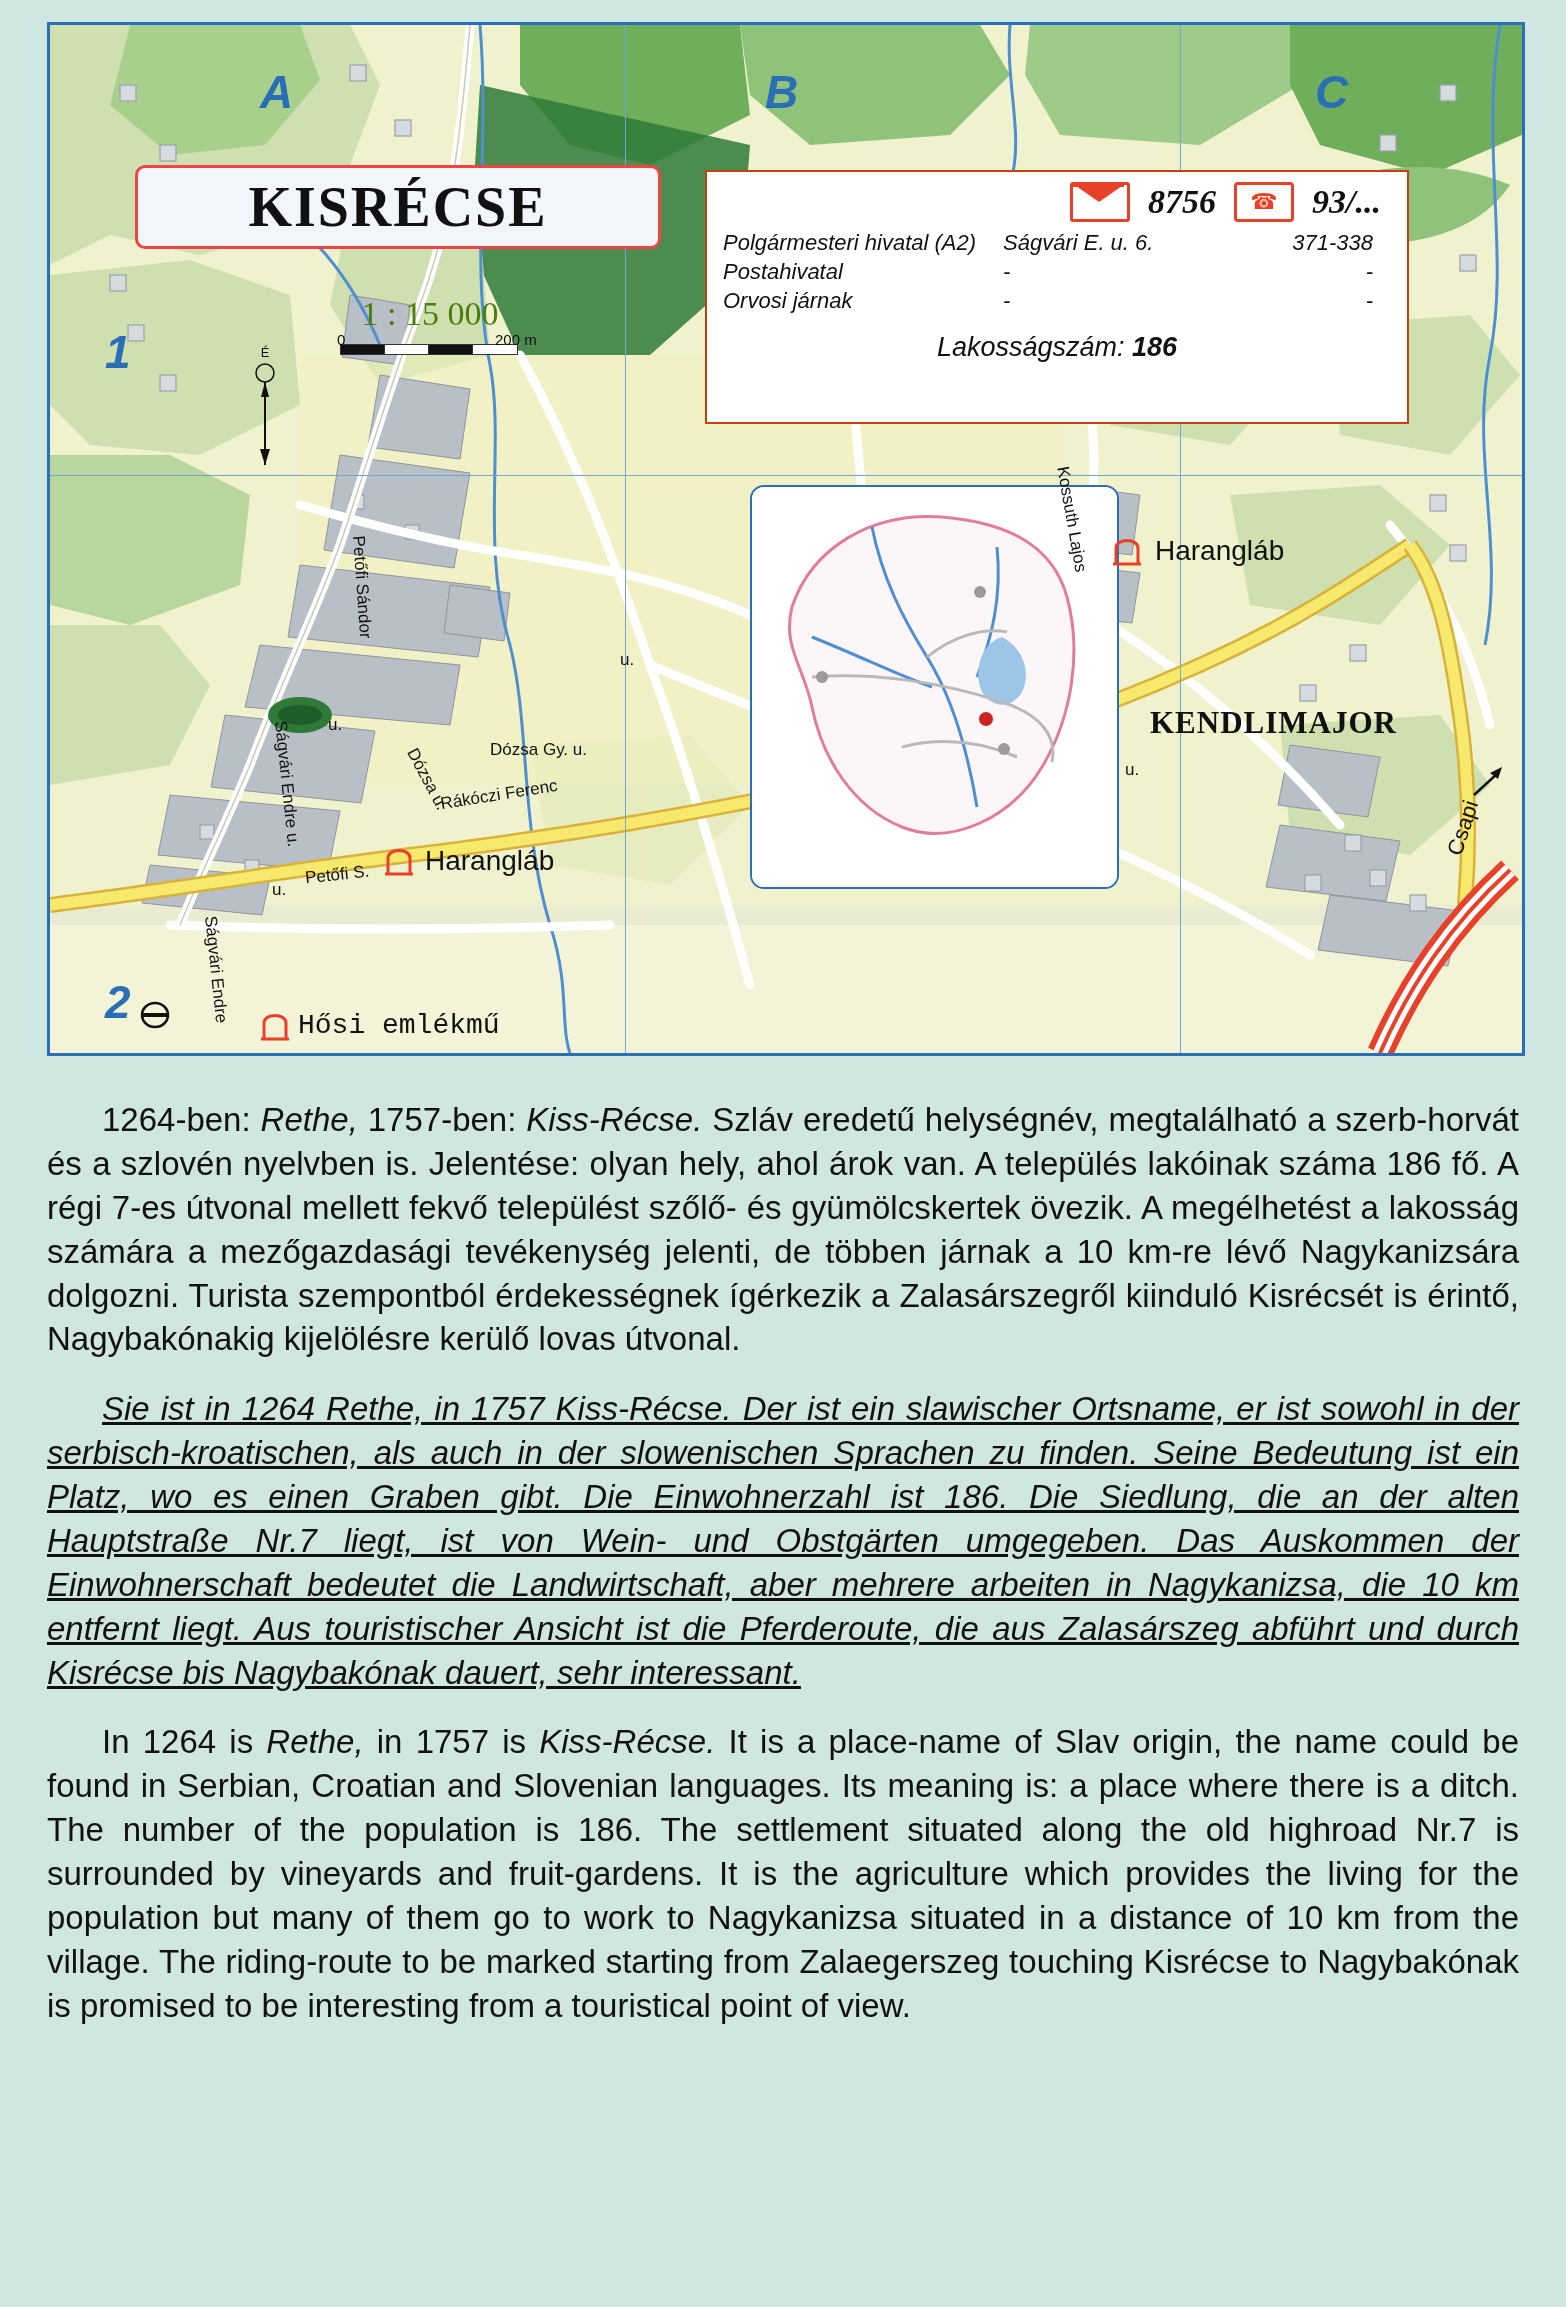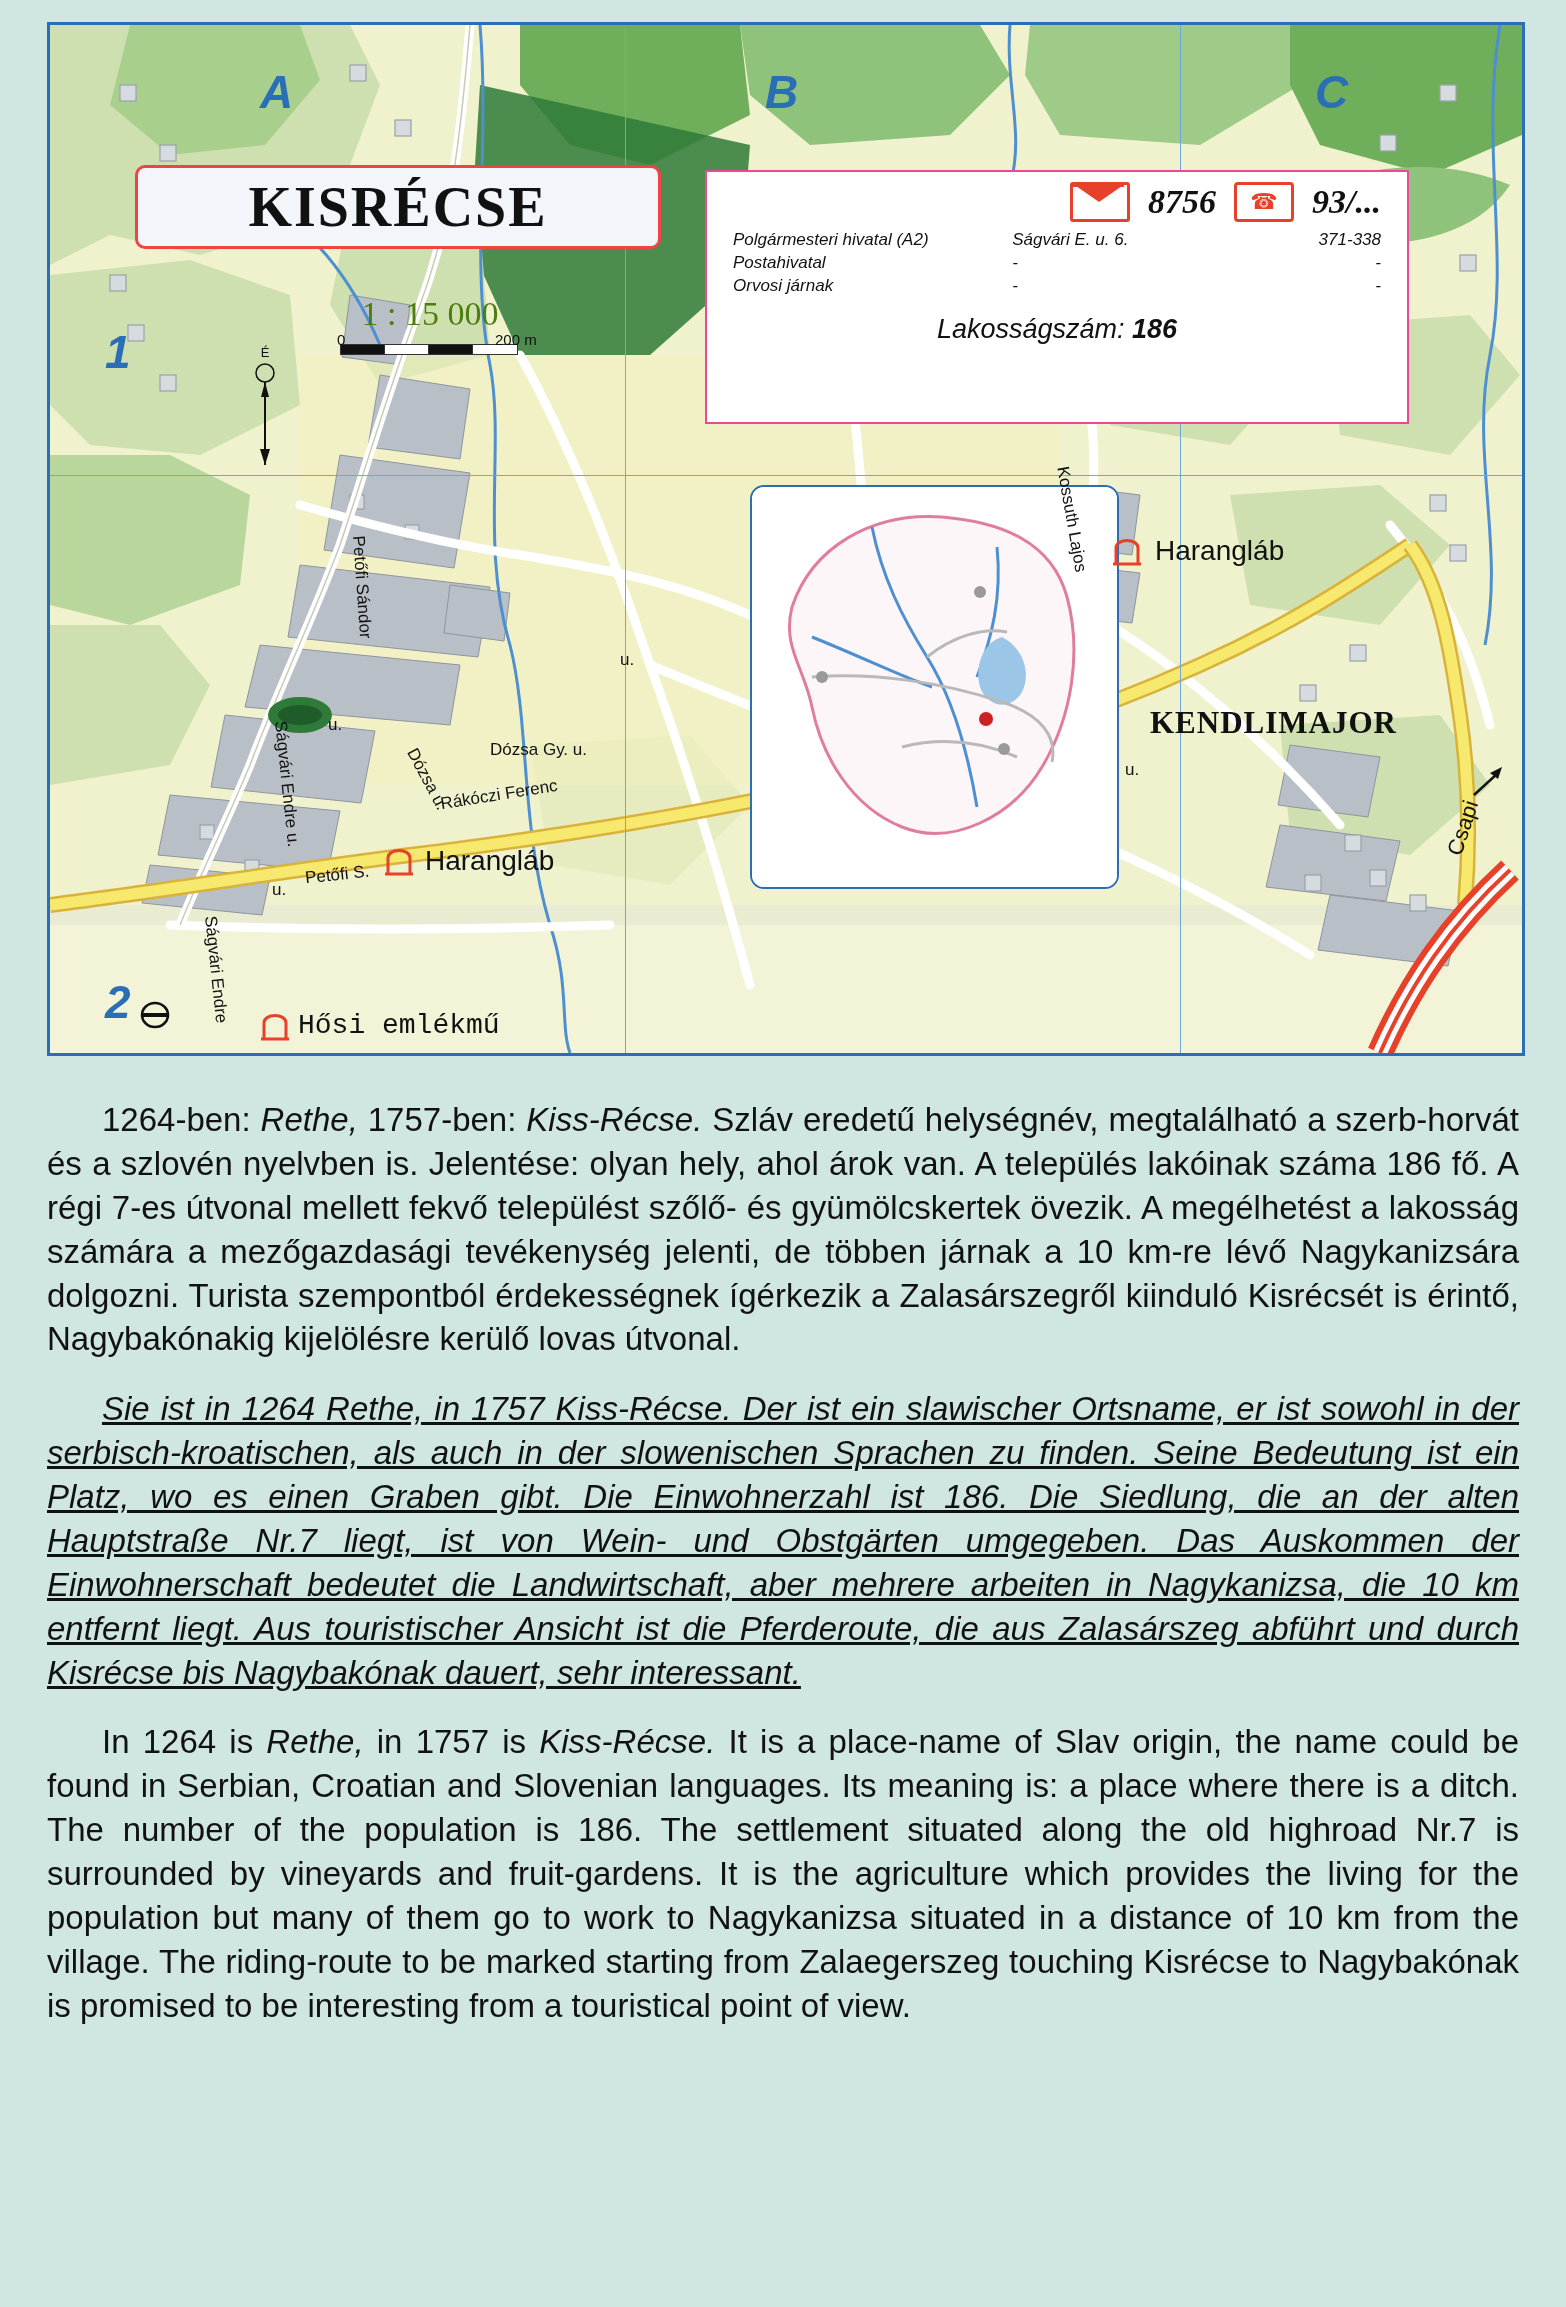--- a/index.html
+++ b/index.html
@@ -37,33 +37,33 @@
   
   #scale-box{position:absolute;left:255px;top:270px;width:250px;}
   #scale-box .scale-text{font-family:"Liberation Serif",serif;font-size:34px;color:#4d7c0f;text-align:center;}
   .scale-bar{margin-top:8px;position:relative;height:14px;width:175px;margin-left:35px;}
   .scale-bar .seg{position:absolute;top:3px;height:9px;border:1px solid #333;}
   .scale-ends{position:relative;width:250px;font-size:15px;color:#111;}
   .scale-ends span{position:absolute;}
   
   #info-box{
     position:absolute;left:655px;top:145px;width:700px;height:250px;
-    background:#ffffff;border:2px solid #ec4899;
+    background:#ffffff;border:2px solid #c2410c;
     padding:0;
   }
   #info-head{display:flex;align-items:center;justify-content:flex-end;gap:18px;padding:10px 26px 0 0;}
   .ico-env{width:54px;height:34px;border:3px solid #e8412a;border-radius:3px;position:relative;background:#fff;}
   .ico-env:before{content:"";position:absolute;left:-1px;top:-1px;width:52px;height:32px;
     border-top:3px solid #e8412a;transform:none;}
   .ico-env:after{content:"";position:absolute;left:3px;top:1px;width:0;height:0;
     border-left:23px solid transparent;border-right:23px solid transparent;border-top:16px solid #e8412a;}
   .ico-tel{width:54px;height:34px;border:3px solid #e8412a;border-radius:4px;position:relative;background:#fff;
     display:flex;align-items:center;justify-content:center;color:#e8412a;font-size:22px;line-height:1;}
   .big-num{font-family:"Liberation Serif",serif;font-weight:bold;font-size:34px;font-style:italic;color:#111;}
-  #info-rows{padding:8px 26px 0 26px;font-style:italic;font-size:17px;color:#111;}
+  #info-rows{padding:8px 26px 0 16px;font-style:italic;font-size:22px;color:#111;}
   #info-rows .row{display:flex;margin-bottom:3px;}
   #info-rows .c1{width:280px;}
   #info-rows .c2{width:230px;}
   #info-rows .c3{width:140px;text-align:right;}
   #pop-line{margin-top:18px;text-align:center;font-style:italic;font-size:27px;color:#111;}
   #pop-line b{font-weight:bold;}
   
   #inset{
     position:absolute;left:700px;top:460px;width:365px;height:400px;
     background:#fdfdfd;border:2px solid #2a6fb5;border-radius:14px;overflow:hidden;

